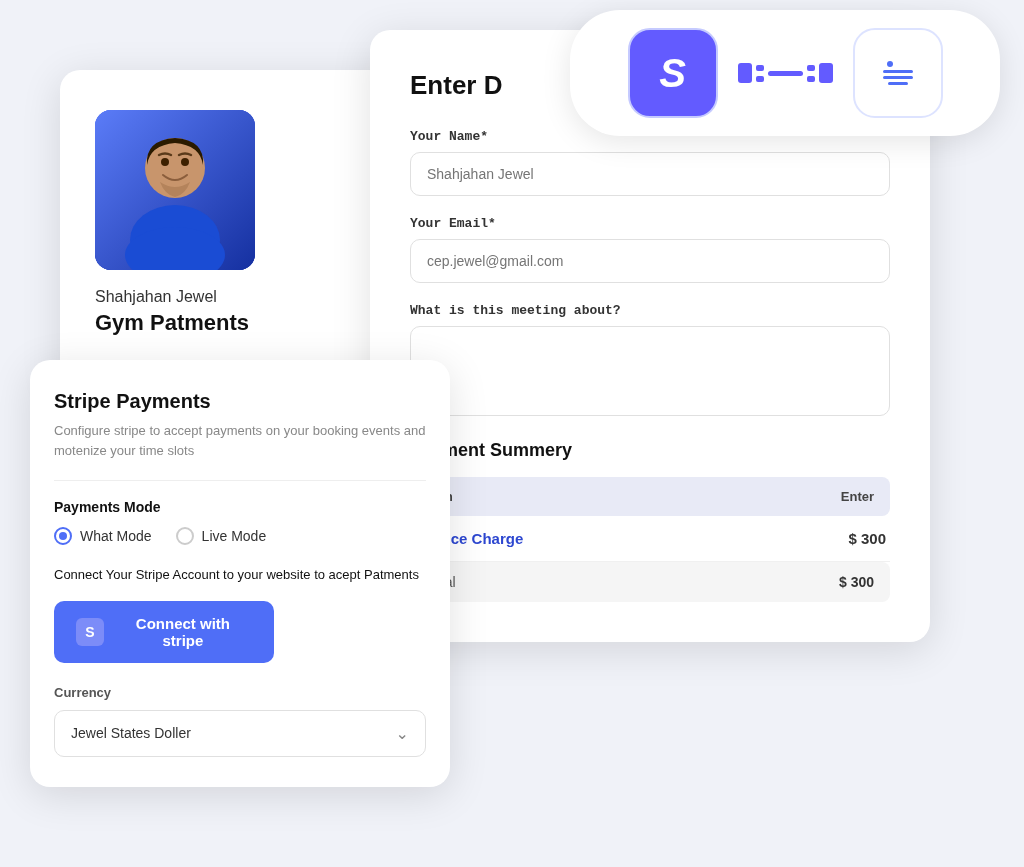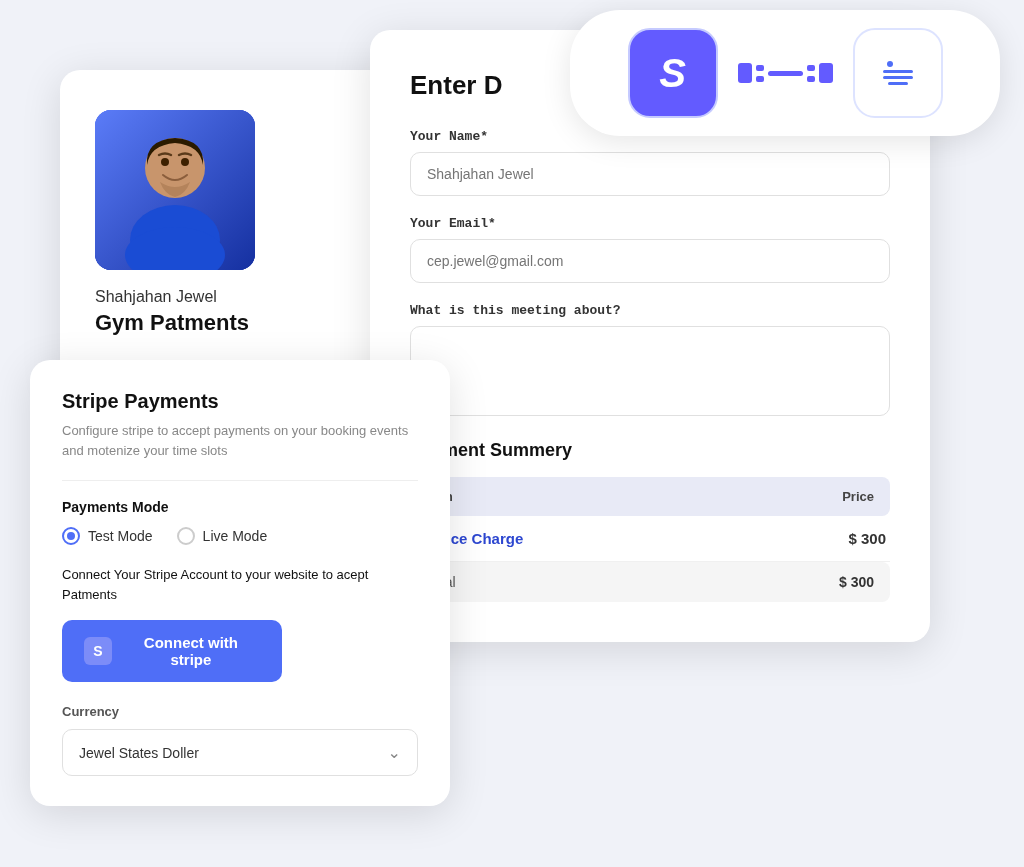--- a/index.html
+++ b/index.html
@@ -68,21 +68,21 @@
 
     
     .stripe-card {
       position: absolute;
       top: 360px;
       left: 30px;
       width: 420px;
       background: #fff;
       border-radius: 20px;
       box-shadow: 0 8px 40px rgba(0,0,0,0.12);
-      padding: 30px 32px;
+      padding: 30px 24px;
       z-index: 3;
     }
 
     .stripe-card-title {
       font-size: 20px;
       font-weight: 800;
       color: #111;
       margin-bottom: 8px;
     }
 
@@ -500,21 +500,21 @@
   </div>
 
   <div class="stripe-card">
     <div class="stripe-card-title">Stripe Payments</div>
     <div class="stripe-card-desc">Configure stripe to accept payments on your booking events and motenize your time slots</div>
     <hr class="divider">
     <div class="payment-mode-label">Payments Mode</div>
     <div class="radio-group">
       <label class="radio-option">
         <div class="radio-circle selected"></div>
-        <span>Test Mode</span>
+        <span>What Mode</span>
       </label>
       <label class="radio-option">
         <div class="radio-circle unselected"></div>
         <span>Live Mode</span>
       </label>
     </div>
     <div class="connect-text">Connect Your Stripe Account to your website to acept Patments</div>
     <button class="connect-btn">
       <div class="stripe-s-icon">
         <span>S</span>
@@ -547,21 +547,21 @@
       <label class="form-label">What is this meeting about?</label>
       <textarea class="form-textarea" style=""></textarea>
     </div>
 
     <div class="payment-summary-title">Payment Summery</div>
 
     <table class="summary-table">
       <tbody>
           <tr class="summary-header">
         <td style="border-radius:8px 0 0 8px;">Item</td>
-        <td style="text-align:right; border-radius:0 8px 8px 0;">Price</td>
+        <td style="text-align:right; border-radius:0 8px 8px 0;">Enter</td>
       </tr>
       <tr class="summary-row">
         <td class="item-name">Service Charge</td>
         <td class="item-price">$ 300</td>
       </tr>
       <tr class="total-row">
         <td class="total-label">Total</td>
         <td class="total-price">$ 300</td>
       </tr>
     </tbody>

